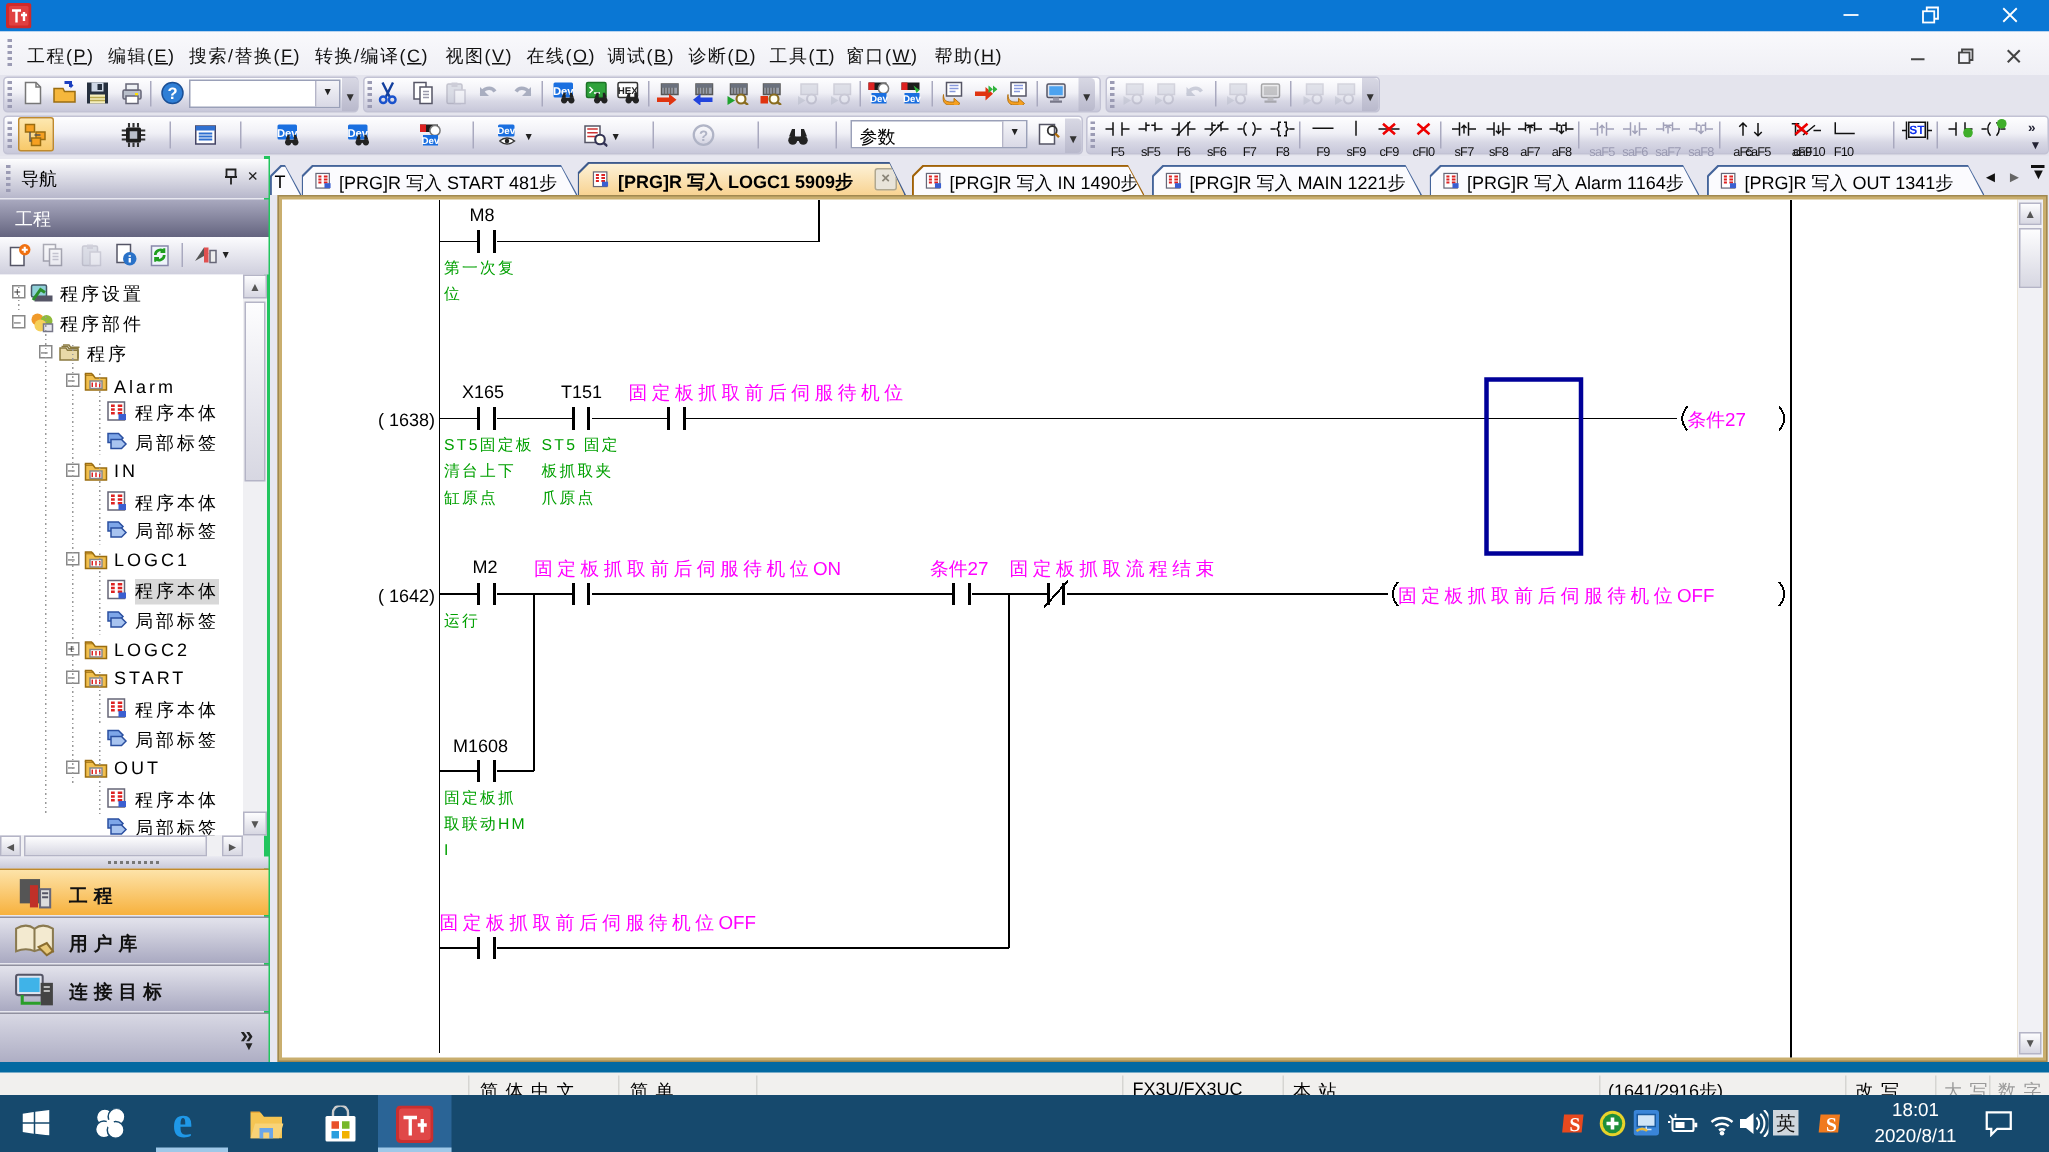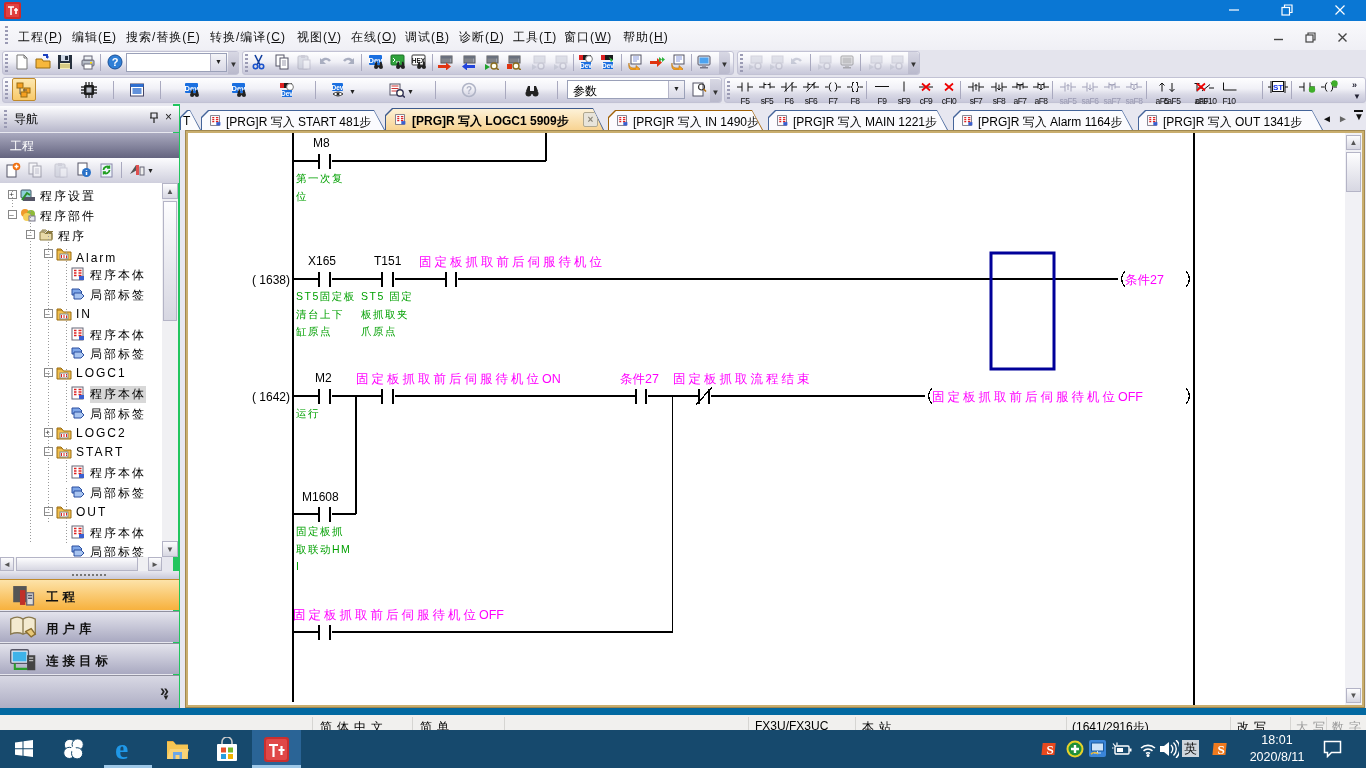--- a/index.html
+++ b/index.html
@@ -17,21 +17,21 @@
 .sep{position:absolute;width:1px;background:#a9a9bf}
 .i{position:absolute;width:16px;height:16px}
 .chv{position:absolute;width:11px;background:linear-gradient(#d8d8e4,#b9b9cc);border-radius:0 3px 3px 0;color:#333;font-size:8px;text-align:center}
 .cmb{position:absolute;height:19px;background:#fff;border:1px solid #9aa0b8}
 .cmb .ar{position:absolute;right:0;top:0;width:16px;height:17px;background:linear-gradient(#f4f4f8,#d9d9e6);border-left:1px solid #b5b5c8;color:#222;font-size:7px;text-align:center;line-height:16px}
 
 .fk{position:absolute;top:79px;width:22px;height:24px;text-align:center}
 .fk .l{display:block;font-size:8.5px;color:#111;line-height:9px;letter-spacing:-0.5px}
 .fk.gy .l{color:#9a9ab2}
 
-#nav{left:0;top:104px;width:180px;height:604px;background:#e7e7ef;border-right:7px solid #22c55e}
+#nav{left:0;top:104px;width:180px;height:604px;background:#e7e7ef;border-right:4px solid #22c55e}
 .nvh{position:absolute;left:0;top:2px;width:179px;height:26px;background:linear-gradient(#fdfdfe,#b7b7cb);font-size:12px;color:#000}
 .gch{position:absolute;left:0;top:29px;width:179px;height:25px;background:linear-gradient(#a9a9bf,#64647f);color:#fff;font-size:12px}
 .ntb{position:absolute;left:0;top:54px;width:179px;height:25px;background:linear-gradient(#fcfcfe,#cfcfdd)}
 #tree{position:absolute;left:0;top:79px;width:162px;height:374px;background:#fff;font-size:12px;color:#000;overflow:hidden;letter-spacing:2px}
 .eb{position:absolute;width:9px;height:9px;border:1px solid #888;background:#fff;font-size:8px;line-height:7px;text-align:center;color:#333}
 .ti{position:absolute;width:16px;height:14px}
 .nsb{position:absolute;background:#f0f0f3}
 .sbt{position:absolute;background:linear-gradient(#fdfdfe,#d7d7e2);border:1px solid #b4b4c6;color:#555;text-align:center}
 .nbt{position:absolute;left:0;width:179px;height:31px;border-top:1px solid #90909f;font-size:12.5px;font-weight:bold;color:#111;background:linear-gradient(#e3e3ec,#a9a9c1)}
 .nbt .tx{position:absolute;left:46px;top:9px;letter-spacing:4px}

